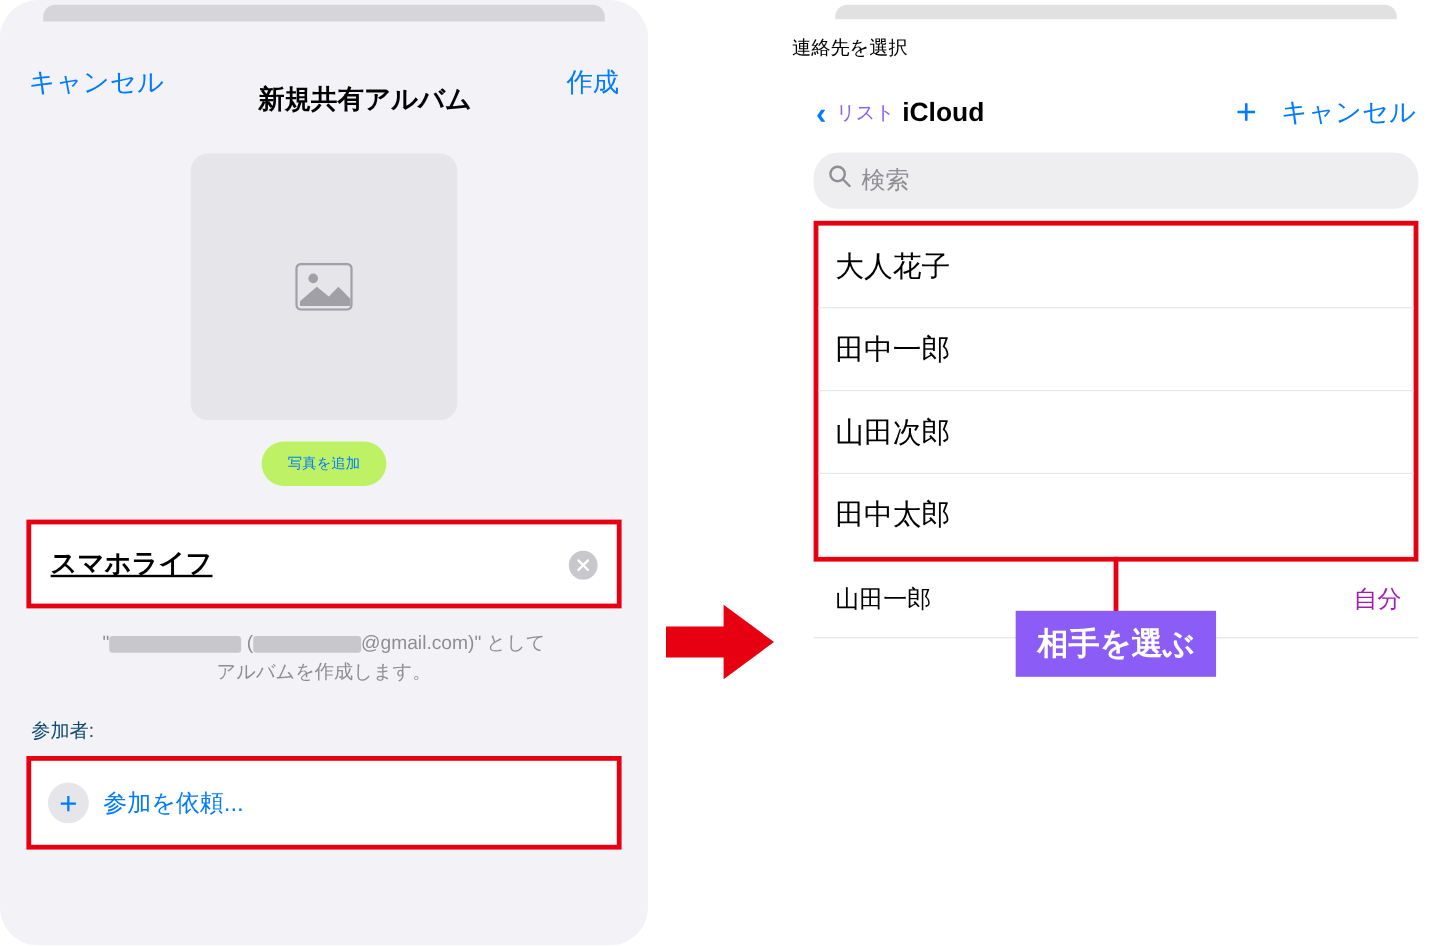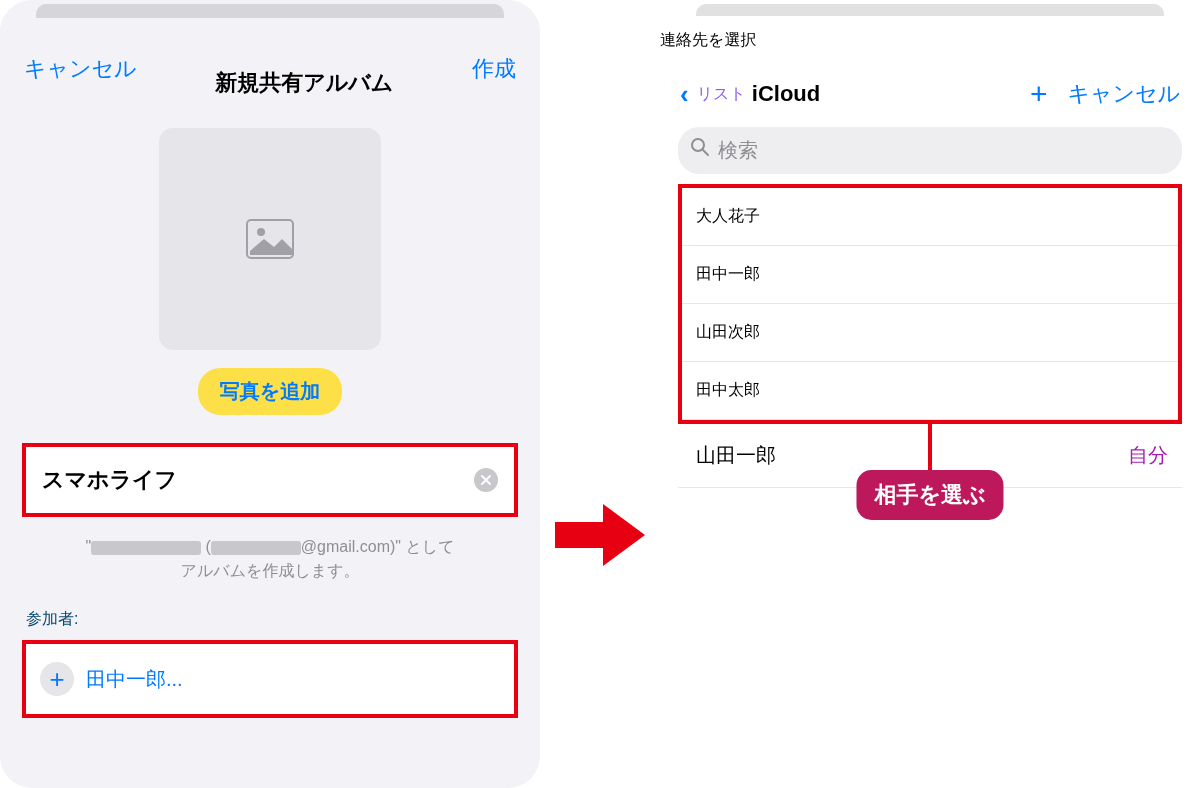--- a/index.html
+++ b/index.html
@@ -38,35 +38,36 @@
       width: 222px; height: 222px;
       background: #e5e5ea;
       border-radius: 14px;
       margin: 18px auto 0;
       display: flex; align-items: center; justify-content: center;
     }
     .thumb-icon { width: 48px; height: 40px; }
     .add-photo-pill {
       display: block;
       margin: 18px auto 28px;
-      background: #fde047;
+      background: #bef264;
       color: #007aff;
-      font-size: 20px;
-      font-weight: 700;
+      font-size: 12px;
+      font-weight: 400;
       padding: 10px 22px;
       border-radius: 22px;
       width: fit-content;
     }
     .name-row {
       margin: 0 22px;
       border: 4px solid #e60012;
       background: #fff;
       display: flex;
-      align-items: center;
+      align-items: flex-end;
       padding: 20px 16px;
+      text-decoration: underline;
     }
     .name-input {
       flex: 1;
       font-size: 22px;
       font-weight: 600;
       border: none;
       outline: none;
       background: transparent;
     }
     .clear-circ {
@@ -157,21 +158,21 @@
     }
     .mag { width: 20px; height: 20px; }
     .contact-box {
       margin: 8px 18px 0;
       border: 4px solid #e60012;
       background: #fff;
       position: relative;
     }
     .contact-item {
       padding: 18px 14px;
-      font-size: 16px;
+      font-size: 24px;
       color: #000;
       border-bottom: 1px solid #e5e5ea;
     }
     .contact-item:last-child { border-bottom: none; }
     .contact-self {
       margin: 0 18px;
       padding: 18px 14px 18px 18px;
       font-size: 20px;
       color: #000;
       display: flex;
@@ -186,27 +187,26 @@
       width: 4px;
       height: 54px;
       background: #e60012;
       transform: translateX(-50%);
     }
     .callout-bubble {
       position: absolute;
       left: 50%;
       bottom: -100px;
       transform: translateX(-50%);
-      background: #be185d;
+      background: #8b5cf6;
       color: #fff;
-      font-size: 22px;
+      font-size: 26px;
       font-weight: 600;
       padding: 10px 18px;
       white-space: nowrap;
-      border-radius: 15px;
     }
   </style>
 </head>
 <body>
 
 <div class="phone phone-left">
   <div class="left-top-bar"></div>
   <div class="left-nav">
     <span class="ios-blue">キャンセル</span>
     <span class="left-title">新規共有アルバム</span>
@@ -235,21 +235,21 @@
   <div class="creator-line">
     <span>"</span><span class="redact"></span>
     (<span class="redact short"></span><span>@gmail.com)" として</span><br>
     <span>アルバムを作成します。</span>
   </div>
 
   <div class="participants-label">参加者:</div>
 
   <div class="invite-row">
     <span class="plus-circ">+</span>
-    <span class="invite-text">田中一郎...</span>
+    <span class="invite-text">参加を依頼...</span>
   </div>
 </div>
 
 <div class="arrow-wrap">
   <svg class="arrow-svg" viewBox="0 0 90 70">
     <path d="M0 22 H48 V4 L90 35 L48 66 V48 H0 Z" fill="#e60012"></path>
   </svg>
 </div>
 
 <div class="phone phone-right right-phone">

